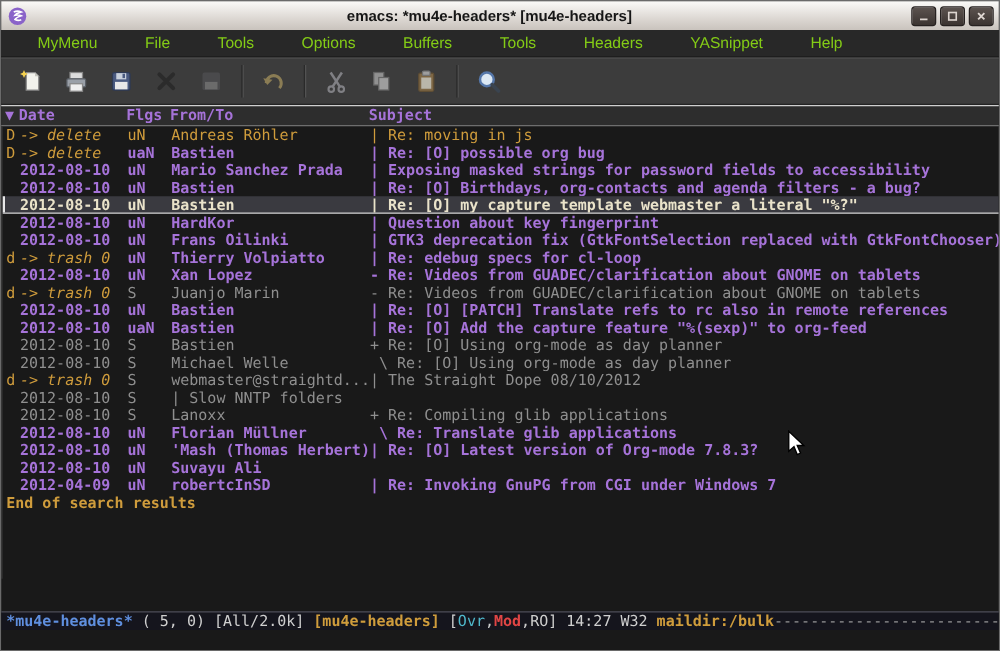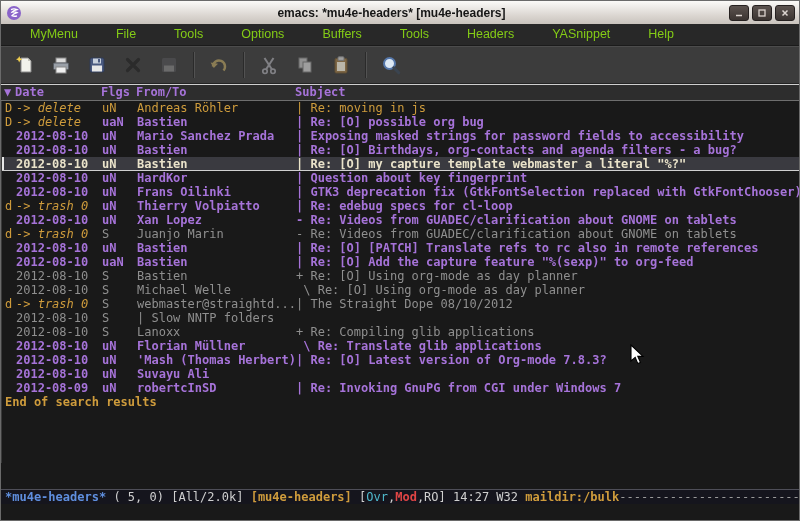--- a/index.html
+++ b/index.html
@@ -206,21 +206,21 @@
         <div class="row unread"><span class="c-mark"></span><span class="c-date">2012-08-10</span><span class="c-flags">uN</span><span class="c-from">Bastien</span><span class="c-subject">| Re: [O] [PATCH] Translate refs to rc also in remote references</span></div>
         <div class="row unread"><span class="c-mark"></span><span class="c-date">2012-08-10</span><span class="c-flags">uaN</span><span class="c-from">Bastien</span><span class="c-subject">| Re: [O] Add the capture feature "%(sexp)" to org-feed</span></div>
         <div class="row read"><span class="c-mark"></span><span class="c-date">2012-08-10</span><span class="c-flags">S</span><span class="c-from">Bastien</span><span class="c-subject">+ Re: [O] Using org-mode as day planner</span></div>
         <div class="row read"><span class="c-mark"></span><span class="c-date">2012-08-10</span><span class="c-flags">S</span><span class="c-from">Michael Welle</span><span class="c-subject"> \ Re: [O] Using org-mode as day planner</span></div>
         <div class="row read"><span class="c-mark">d</span><span class="c-date marked-date">-&gt; trash 0</span><span class="c-flags">S</span><span class="c-from">webmaster@straightd...</span><span class="c-subject">| The Straight Dope 08/10/2012</span></div>
         <div class="row read"><span class="c-mark"></span><span class="c-date">2012-08-10</span><span class="c-flags">S</span><span class="c-subject">| Slow NNTP folders</span></div>
         <div class="row read"><span class="c-mark"></span><span class="c-date">2012-08-10</span><span class="c-flags">S</span><span class="c-from">Lanoxx</span><span class="c-subject">+ Re: Compiling glib applications</span></div>
         <div class="row unread"><span class="c-mark"></span><span class="c-date">2012-08-10</span><span class="c-flags">uN</span><span class="c-from">Florian Müllner</span><span class="c-subject"> \ Re: Translate glib applications</span></div>
         <div class="row unread"><span class="c-mark"></span><span class="c-date">2012-08-10</span><span class="c-flags">uN</span><span class="c-from">'Mash (Thomas Herbert)</span><span class="c-subject">| Re: [O] Latest version of Org-mode 7.8.3?</span></div>
         <div class="row unread"><span class="c-mark"></span><span class="c-date">2012-08-10</span><span class="c-flags">uN</span><span class="c-from">Suvayu Ali</span></div>
-        <div class="row unread"><span class="c-mark"></span><span class="c-date">2012-08-09</span><span class="c-flags">uN</span><span class="c-from">robertcInSD</span><span class="c-subject">| Re: Invoking GnuPG from CGI under Windows 7</span></div>
+        <div class="row unread"><span class="c-mark"></span><span class="c-date">2012-04-09</span><span class="c-flags">uN</span><span class="c-from">robertcInSD</span><span class="c-subject">| Re: Invoking GnuPG from CGI under Windows 7</span></div>
       </div>
     <div class="end-marker">End of search results</div>
   </div>
 
   <div class="modeline" id="modeline"><span class="ml-blue">*mu4e-headers*</span><span class="ml-plain"> ( 5, 0) </span><span class="ml-plain">[All/2.0k] </span><span class="ml-amber">[mu4e-headers]</span><span class="ml-plain"> [</span><span class="ml-cyan">Ovr</span><span class="ml-plain">,</span><span class="ml-red">Mod</span><span class="ml-plain">,RO]</span><span class="ml-plain"> 14:27 W32 </span><span class="ml-amber">maildir:/bulk</span><span class="ml-dim">-------------------------</span></div>
 
   <div class="minibuffer"></div>
 
 </div>
 

